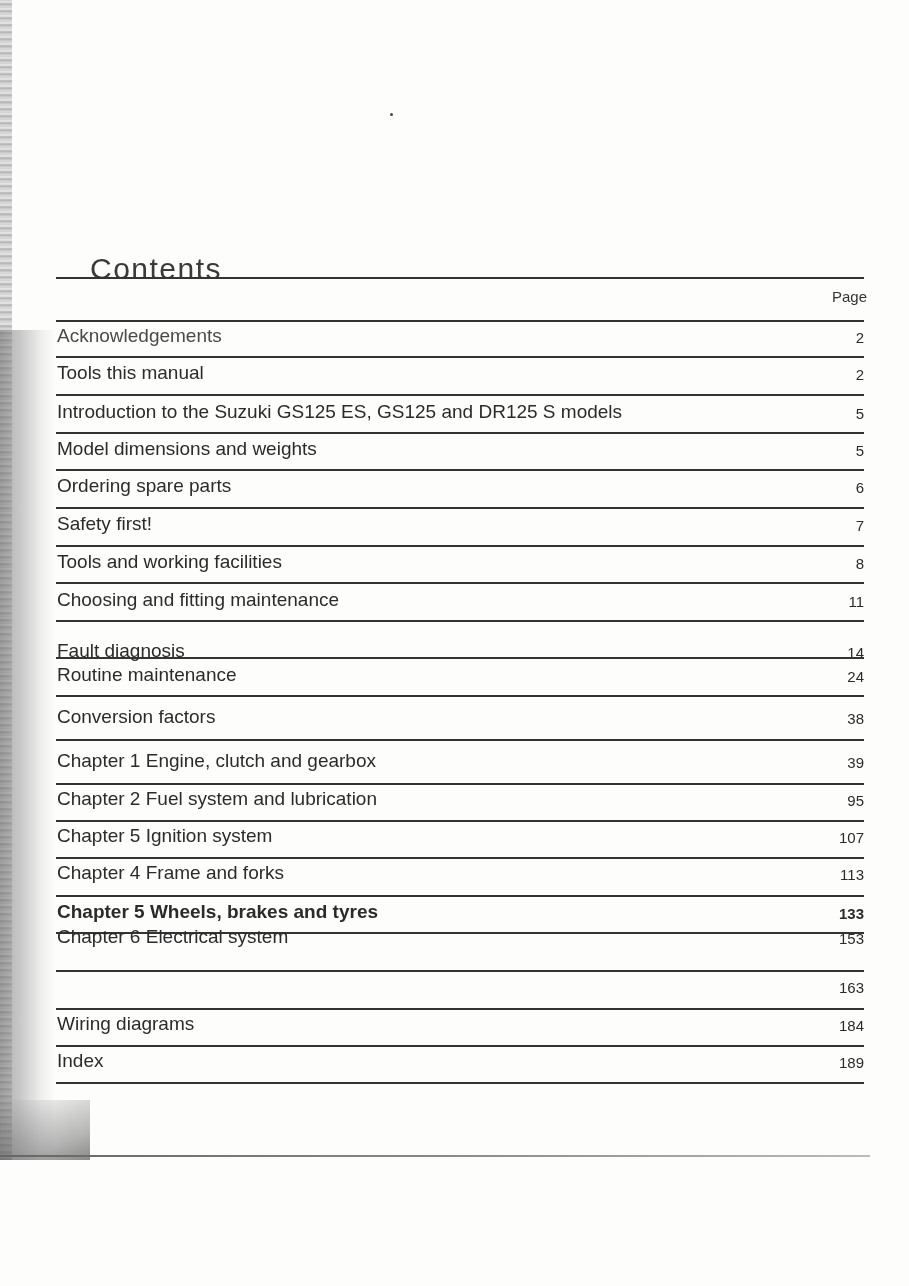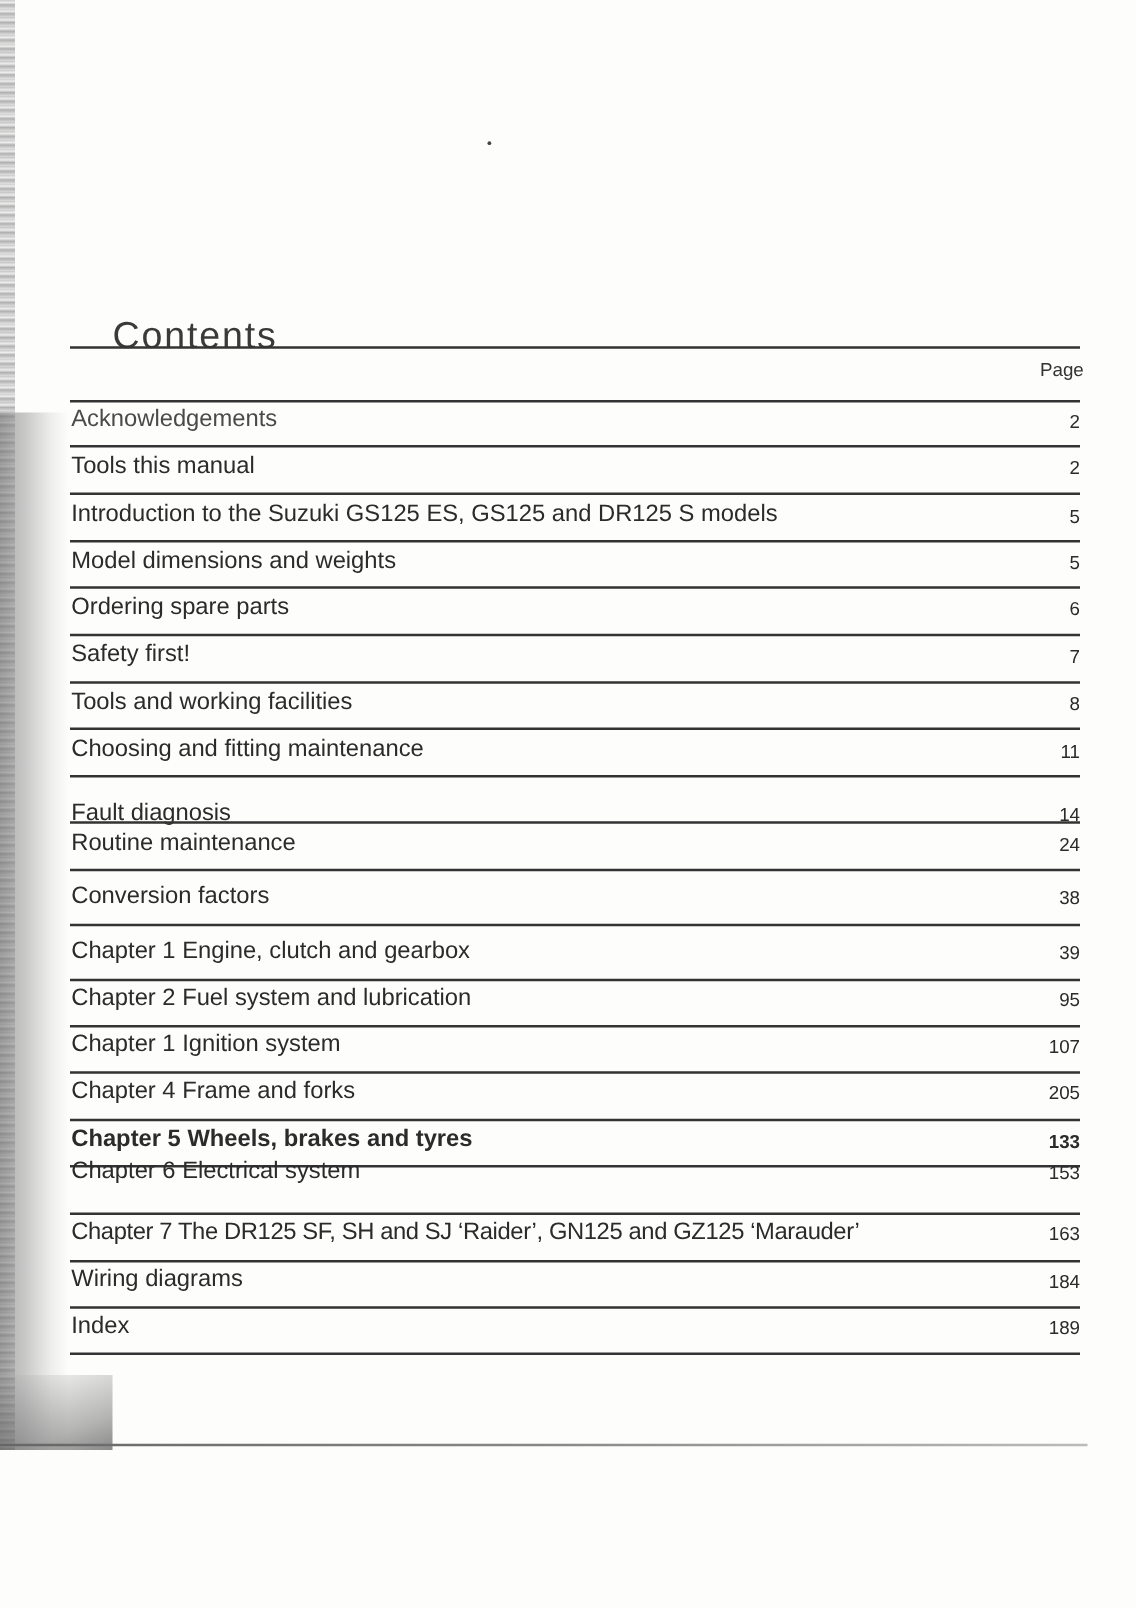--- a/index.html
+++ b/index.html
@@ -130,45 +130,44 @@
   </div>
   <div class="rule" style="top:783px;"></div>
 
   <div class="row" style="top:788px;">
     <span class="label">Chapter 2 Fuel system and lubrication</span>
     <span class="page">95</span>
   </div>
   <div class="rule" style="top:820px;"></div>
 
   <div class="row" style="top:825px;">
-    <span class="label">Chapter 1 Ignition system</span>
+    <span class="label">Chapter 5 Ignition system</span>
     <span class="page">107</span>
   </div>
   <div class="rule" style="top:857px;"></div>
 
   <div class="row" style="top:862px;">
     <span class="label">Chapter 4 Frame and forks</span>
-    <span class="page">205</span>
+    <span class="page">113</span>
   </div>
   <div class="rule" style="top:895px;"></div>
 
   <div class="row" style="top:901px;font-weight:bold;">
     <span class="label">Chapter 5 Wheels, brakes and tyres</span>
     <span class="page">133</span>
   </div>
   <div class="rule" style="top:932px;"></div>
 
   <div class="row" style="top:926px;">
     <span class="label">Chapter 6 Electrical system</span>
     <span class="page">153</span>
   </div>
   <div class="rule" style="top:970px;"></div>
 
   <div class="row" style="top:975px;">
-    <span class="label" style="letter-spacing:-0.3px;">Chapter 7 The DR125 SF, SH and SJ ‘Raider’, GN125 and GZ125 ‘Marauder’</span>
     <span class="page">163</span>
   </div>
   <div class="rule" style="top:1008px;"></div>
 
   <div class="row" style="top:1013px;">
     <span class="label">Wiring diagrams</span>
     <span class="page">184</span>
   </div>
   <div class="rule" style="top:1045px;"></div>
 

